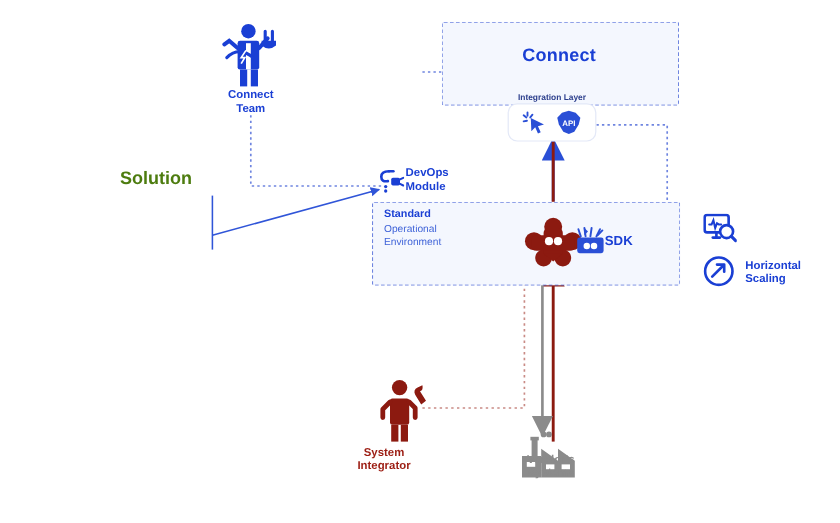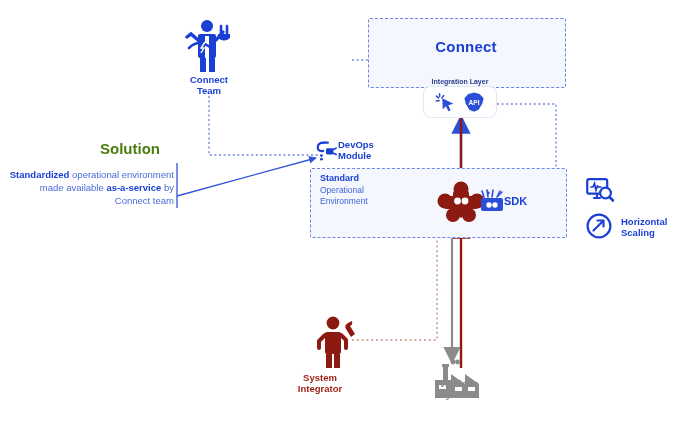--- a/index.html
+++ b/index.html
@@ -137,23 +137,20 @@
     <path d="M33,16 L45,16 L45,20 Q39,25 33,20 z" fill="#1a3fd4"></path>
     <path d="M4,30 Q14,20 26,30" stroke="#1a3fd4" stroke-width="2.6" fill="none" stroke-linecap="round"></path>
     <path d="M20,24 L16,30 L19,30 L16,35" stroke="#ffffff" stroke-width="1.4" fill="none"></path>
   </svg>
   <div class="abs lbl lbl-blue center ct-lbl">
     <div>Connect</div>
     <div>Team</div>
   </div>
 
   <div class="abs solution-h">Solution</div>
-  <div class="abs solution-p">
-    <b>Standardized</b><span> operational environment made available </span><b>as-a-service</b><span> by Connect team</span>
-  </div>
 
   <svg class="abs" style="left:315px;top:139px;" width="22" height="22" viewBox="0 0 24 24">
     <path d="M10,4 Q3,4 3,9 Q3,14 9,13" stroke="#1a3fd4" stroke-width="2.4" fill="none" stroke-linecap="round"></path>
     <path d="M10,4 L14,4" stroke="#1a3fd4" stroke-width="2.4" stroke-linecap="round"></path>
     <rect x="12" y="10" width="8" height="7" rx="1.6" fill="#1a3fd4"></rect>
     <path d="M20,11.5 L23,10 M20,15.5 L23,17" stroke="#1a3fd4" stroke-width="1.8" stroke-linecap="round"></path>
     <circle cx="7" cy="18" r="1.5" fill="#1a3fd4"></circle>
     <circle cx="7" cy="22" r="1.5" fill="#1a3fd4"></circle>
   </svg>
   <div class="abs lbl lbl-blue devops-lbl">

